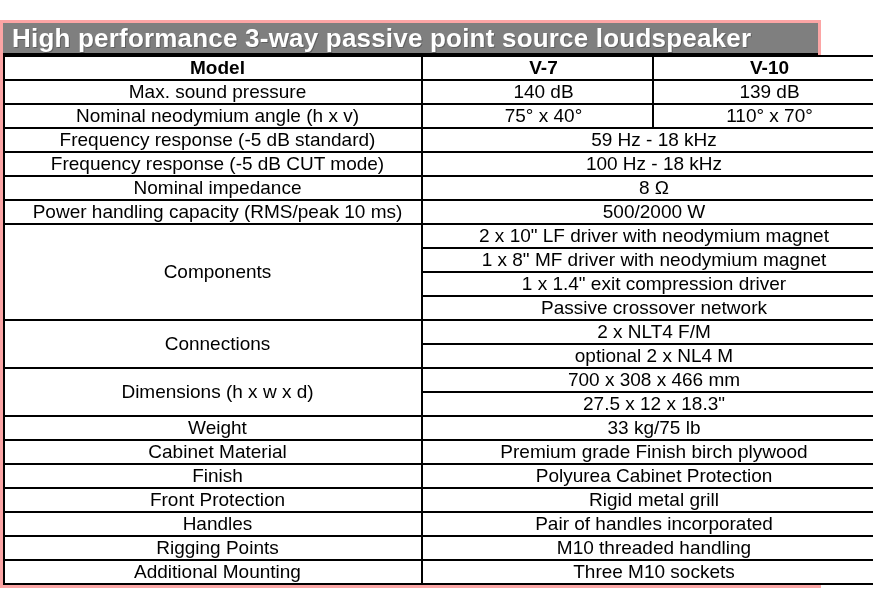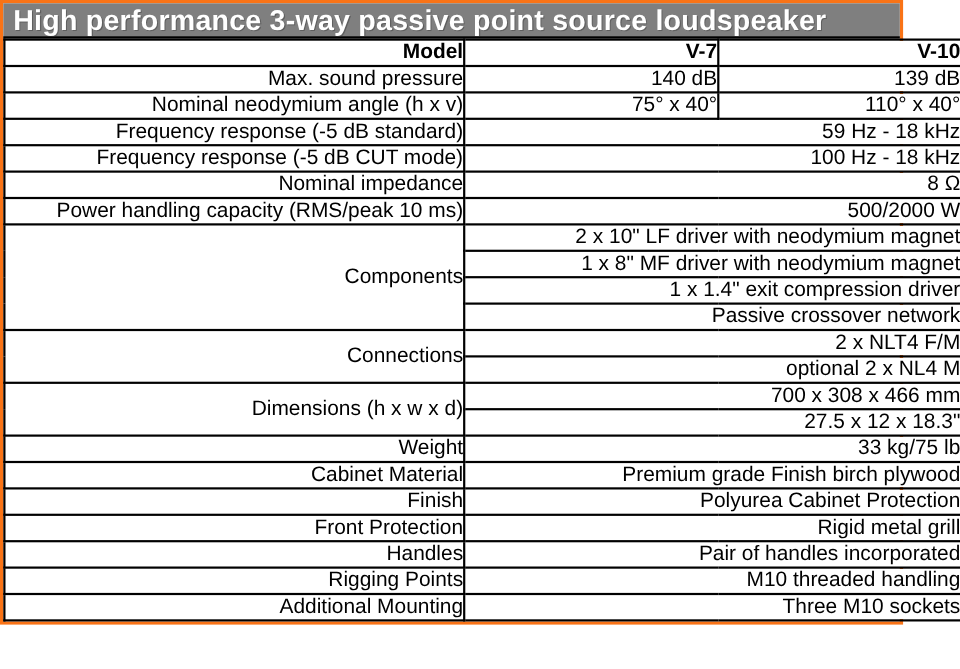--- a/index.html
+++ b/index.html
@@ -3,22 +3,23 @@
 <meta charset="utf-8">
 <style>
   * { margin: 0; padding: 0; box-sizing: border-box; }
   body {
     font-family: "Liberation Sans", "DejaVu Sans", sans-serif;
     background: #ffffff;
     color: #000000;
   }
   .spec-sheet {
     width: 821px;
-    border: 3px solid #f97316;
+    border: 3px solid #fca5a5;
     background: #ffffff;
+    margin-top: 20px;
   }
   .title-banner {
     background: #7f7f7f;
     color: #ffffff;
     font-size: 26px;
     font-weight: bold;
     height: 32px;
     line-height: 30px;
     padding-left: 9px;
     border-bottom: 2px solid #000000;
@@ -31,21 +32,21 @@
     width: 100%;
     border-collapse: collapse;
     table-layout: fixed;
     font-size: 19px;
   }
   table.spec-table td, table.spec-table th {
     border: 2px solid #000000;
     height: 24px;
     padding: 0 0 0 9px;
     vertical-align: middle;
-    text-align: right;
+    text-align: center;
     white-space: nowrap;
     overflow: hidden;
     background: #ffffff;
     font-weight: normal;
   }
   table.spec-table td.val, table.spec-table th.val {
     padding-left: 12px;
   }
   tr.header-row th { font-weight: bold; }
   col.c-label { width: 418px; }
@@ -74,21 +75,21 @@
 
       <tr>
         <td>Max. sound pressure</td>
         <td class="val">140 dB</td>
         <td class="val">139 dB</td>
       </tr>
 
       <tr>
         <td>Nominal neodymium angle (h x v)</td>
         <td class="val">75° x 40°</td>
-        <td class="val">110° x 40°</td>
+        <td class="val">110° x 70°</td>
       </tr>
 
       <tr>
         <td>Frequency response (-5 dB standard)</td>
         <td class="val" colspan="2">59 Hz - 18 kHz</td>
       </tr>
 
       <tr>
         <td>Frequency response (-5 dB CUT mode)</td>
         <td class="val" colspan="2">100 Hz - 18 kHz</td>

